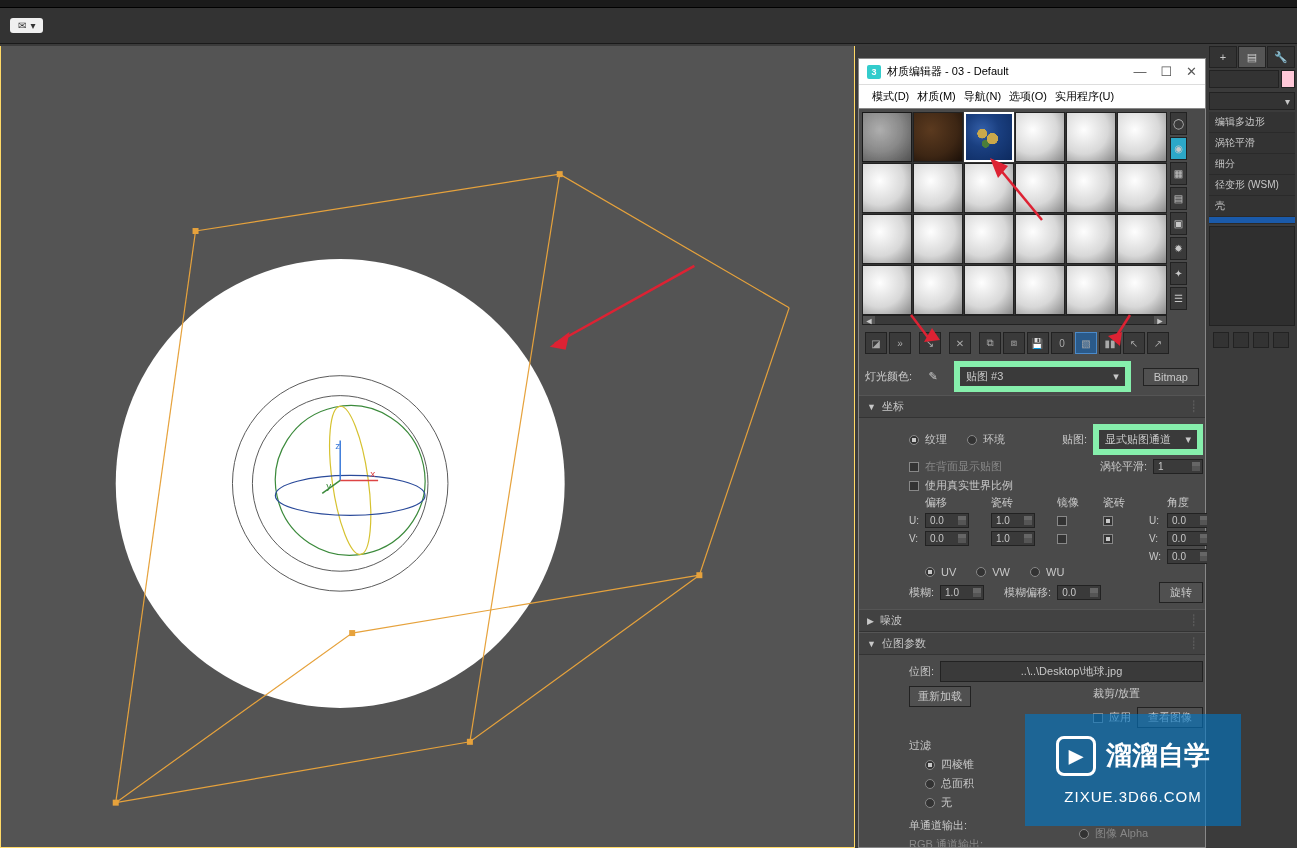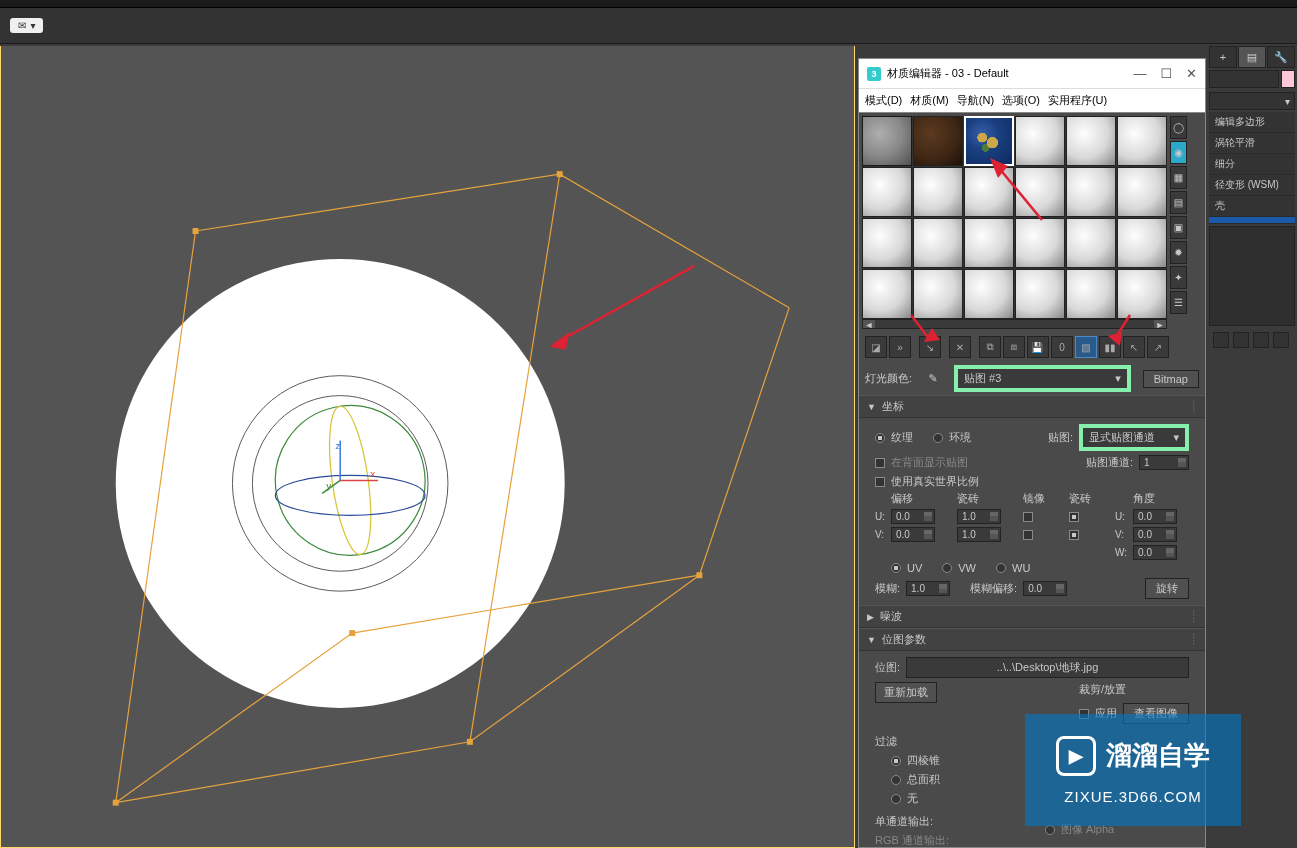--- a/index.html
+++ b/index.html
@@ -69,21 +69,21 @@
   border-bottom: 1px solid #ddd;
 }
 .me-title-left { display: flex; align-items: center; gap: 6px; }
 .me-icon { width: 14px; height: 14px; background: #3cc; color: #fff; font-size: 9px; display: flex; align-items: center; justify-content: center; border-radius: 2px; font-weight: bold;}
 .me-controls { display: flex; gap: 14px; font-size: 13px; color: #555;}
 .me-controls span { cursor: pointer; }
 .me-menubar {
   background: #fff;
   color: #000;
   display: flex;
-  padding: 4px 6px;
+  padding: 4px 13px;
   gap: 8px;
   border-bottom: 1px solid #888;
 }
 .me-menubar span { cursor: pointer; }
 .me-sampleslots {
   display: flex;
   background: #4a4a4a;
   padding: 3px;
 }
 .slot-grid {
@@ -149,21 +149,21 @@
 .me-namerow {
   display: flex;
   align-items: center;
   padding: 3px 6px;
   gap: 12px;
   background: #4a4a4a;
 }
 .eyedropper { width: 18px; height: 18px; display:flex; align-items:center; justify-content:center;}
 .me-dropdown {
   background: #3a3a3a;
-  border: 4px solid #86efac;
+  border: 6px solid #86efac;
   color: #c8c8c8;
   padding: 2px 6px;
   font-size: 11px;
   display: flex;
   align-items: center;
   justify-content: space-between;
 }
 .me-dropdown.name { flex: 1; }
 .me-button {
   background: #505050;
@@ -176,22 +176,23 @@
   padding: 3px 8px;
   border-top: 1px solid #555;
   border-bottom: 1px solid #333;
   display: flex;
   align-items: center;
   gap: 6px;
 }
 .rollout-head .tri { font-size: 9px; }
 .rollout-head .grip { margin-left: auto; color: #666; }
 .rollout-body {
-  padding: 4px 16px;
+  padding: 4px 2px;
   background: #4a4a4a;
+  margin-left: 48px;
 }
 .row { display: flex; align-items: center; gap: 6px; padding: 2px 0; }
 .radio { width: 10px; height: 10px; border-radius: 50%; border: 1px solid #888; background: #333; display: inline-block; }
 .radio.on { background: radial-gradient(circle, #c8c8c8 0, #c8c8c8 40%, #333 45%); }
 .checkbox { width: 10px; height: 10px; border: 1px solid #888; background: #333; display: inline-block; }
 .spinner {
   background: #3a3a3a;
   border: 1px solid #222;
   padding: 1px 14px 1px 4px;
   min-width: 44px;
@@ -422,21 +423,21 @@
       <span>贴图:</span>
       <div class="me-dropdown" style="width:110px;">
         <span>显式贴图通道</span>
           <span>▾</span>
       </div>
     </div>
     <div class="row">
       <span class="checkbox"></span>
       <span class="dim">在背面显示贴图</span>
       <span style="flex:1;"></span>
-      <span>贴图通道:</span>
+      <span>涡轮平滑:</span>
       <div class="spinner" style="min-width:50px;">1</div>
     </div>
     <div class="row">
       <span class="checkbox"></span>
       <span>使用真实世界比例</span>
     </div>
     <div class="coord-grid">
       <span></span>
       <span class="hdr">偏移</span>
       <span class="hdr">瓷砖</span>

